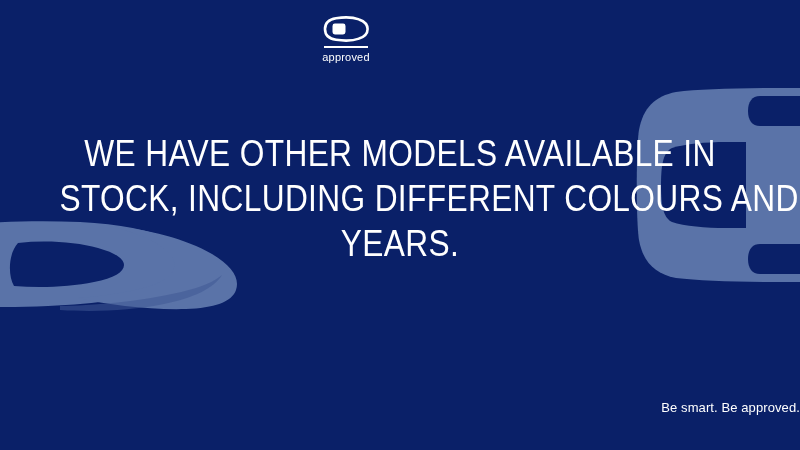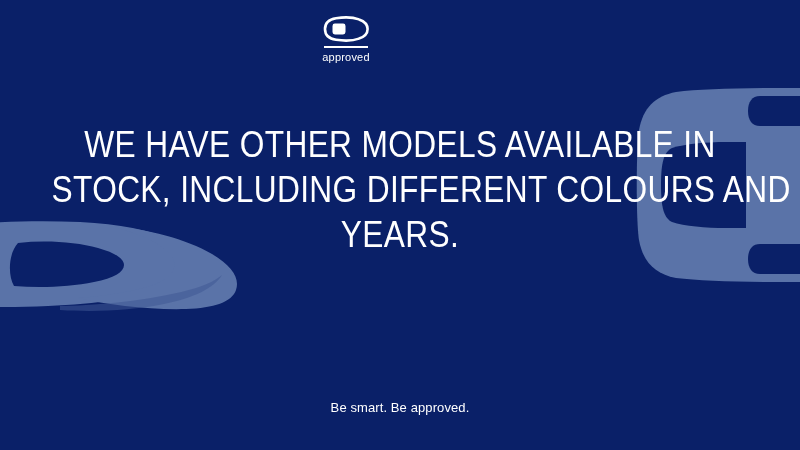--- a/index.html
+++ b/index.html
@@ -65,21 +65,21 @@
   
   #headline-block {
     position: absolute;
     left: 0;
     top: 118px;
     width: 800px;
     z-index: 2;
     text-align: center;
   }
   .headline-para {
-    margin: 4px;
+    margin: 13px;
     padding: 0;
   }
   .headline-line {
     display: block;
     color: #ffffff;
     font-size: 36px;
     line-height: 45px;
     font-weight: 400;
     letter-spacing: 0.4px;
     text-transform: uppercase;
@@ -91,21 +91,21 @@
     height: 44px;
   }
 
   
   #tagline {
     position: absolute;
     left: 0;
     top: 399px;
     width: 800px;
     z-index: 2;
-    text-align: center;
+    text-align: right;
     color: #ffffff;
     font-size: 13px;
     line-height: 18px;
     font-weight: 400;
     letter-spacing: 0.1px;
   }
 </style>
 </head>
 <body>
 

